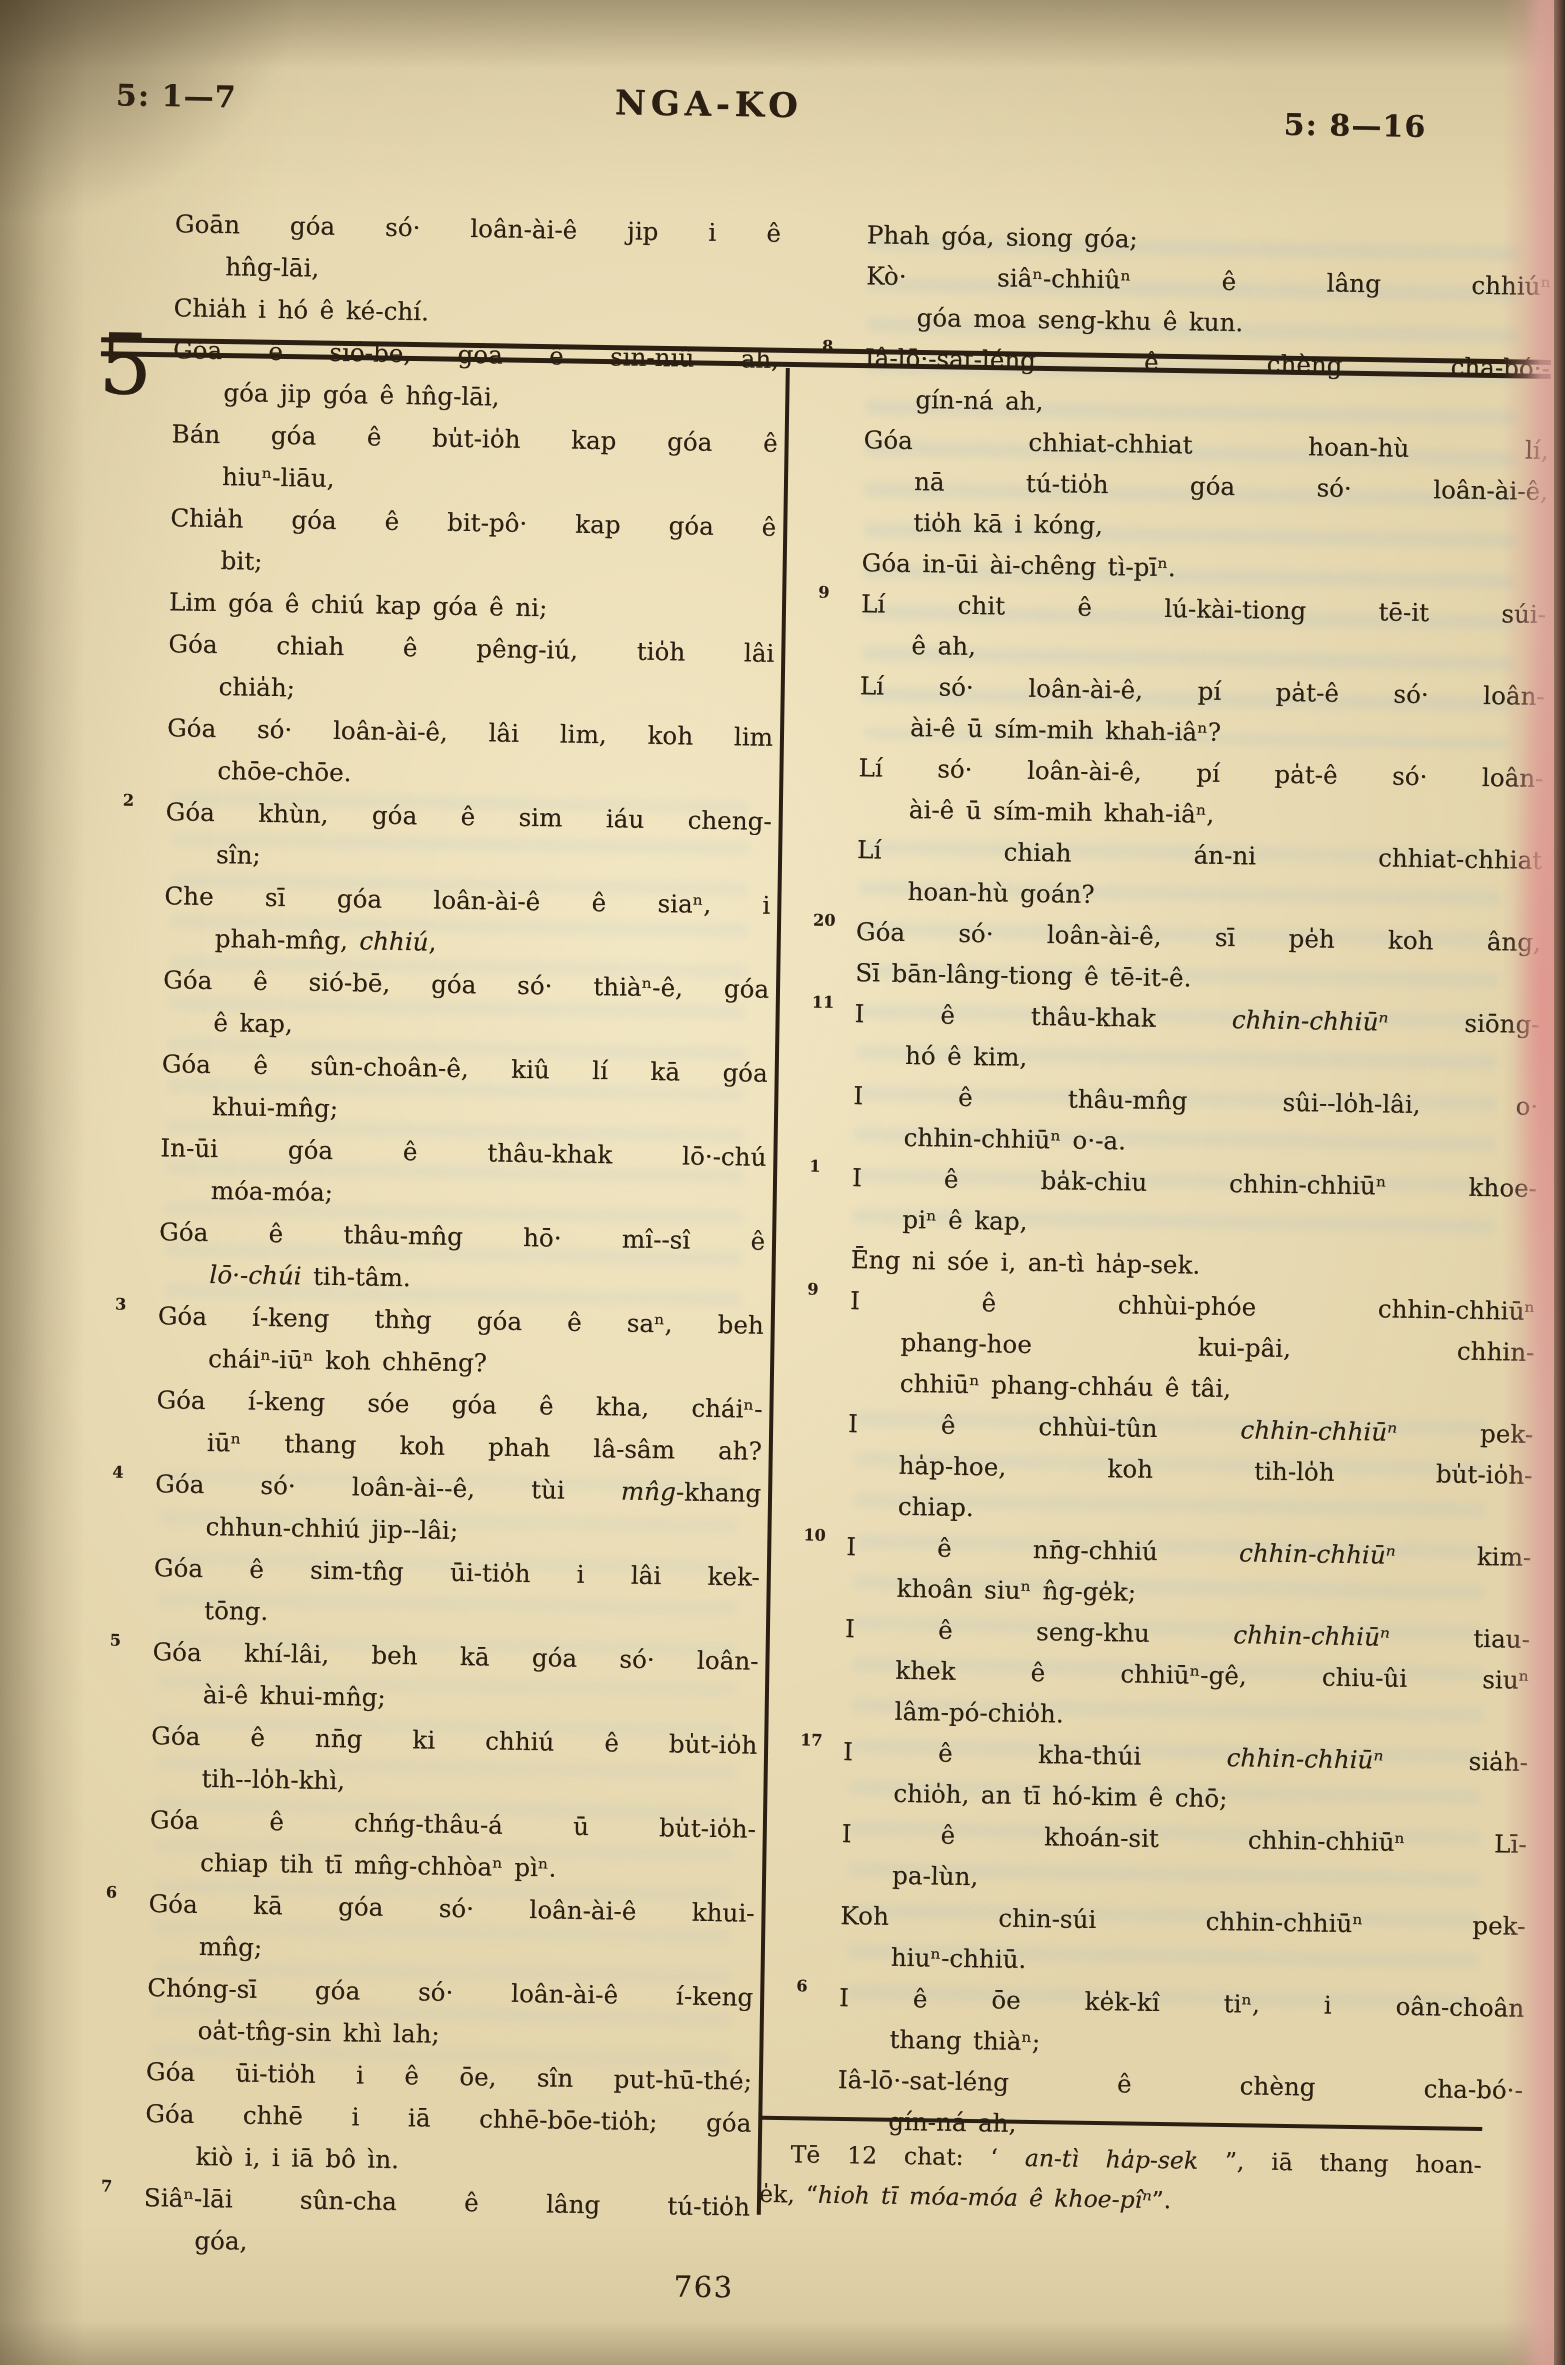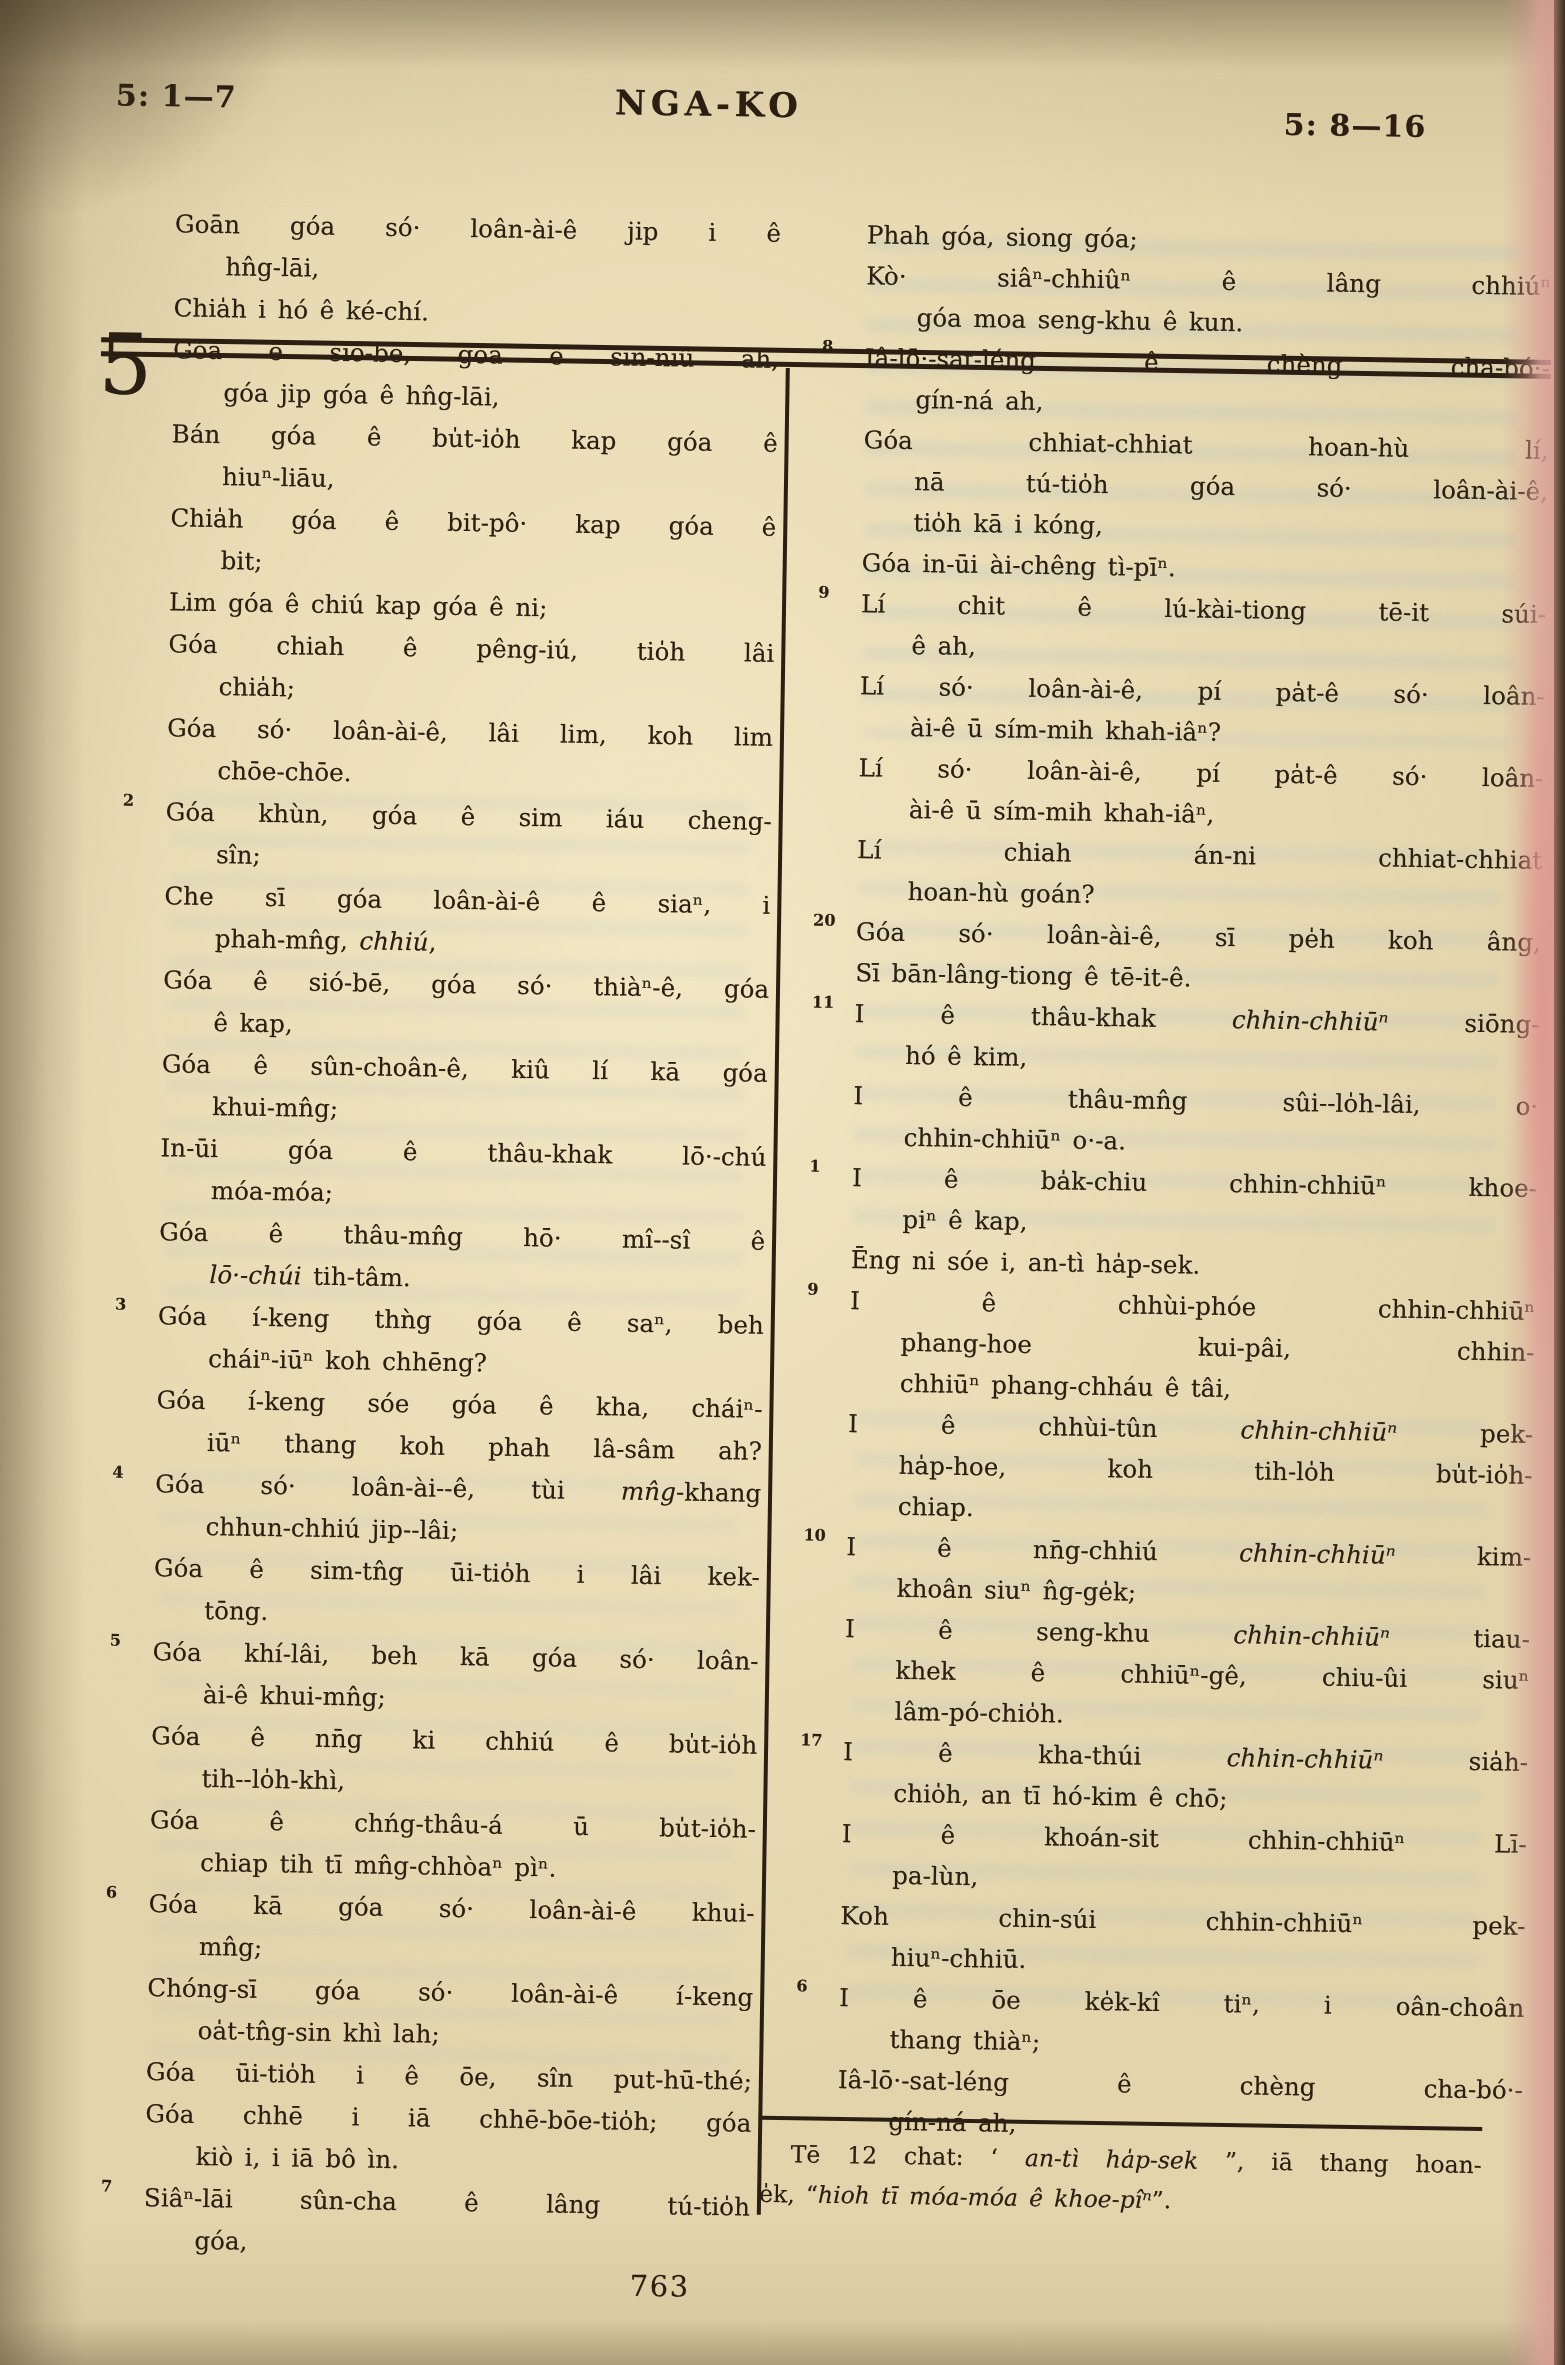--- a/index.html
+++ b/index.html
@@ -35,21 +35,21 @@
   .line.ind{padding-left:51px;}
   .line em{font-style:italic;}
   .vnum{position:absolute;left:-43px;top:1.1px;font-size:16px;line-height:1;font-weight:bold;}
   .chnum{position:absolute;left:-74px;top:-2.1px;font-size:84px;line-height:.9;font-weight:normal;}
   
   #footnote{position:absolute;left:775px;top:2116px;width:722px;}
   #footnote .fnrule{border-top:4.8px solid #2a1f12;margin-bottom:15px;}
   #footnote .line{height:40px;font-size:23.5px;white-space:normal;}
   #footnote .line.first{padding-left:31px;}
   
-  #pgnum{position:absolute;left:647px;top:2271px;font-size:29px;letter-spacing:1.6px;}
+  #pgnum{position:absolute;left:691px;top:2271px;font-size:29px;letter-spacing:1.6px;}
   
   .ghost{position:absolute;pointer-events:none;border-radius:13px;filter:blur(3.7px);
     background-image:repeating-linear-gradient(to bottom, rgba(158,184,194,0) 0 10.7px,
       rgba(158,184,194,.38) 10.7px 24.6px, rgba(158,184,194,0) 24.6px 41px);}
   
   .edge{position:absolute;pointer-events:none;}
   #edge-left{left:0;top:0;width:85px;height:100%;
     background:linear-gradient(to right, rgba(95,80,53,.5), rgba(95,80,53,.16) 55%, rgba(95,80,53,0));}
   #edge-top{left:0;top:0;width:100%;height:69px;
     background:linear-gradient(to bottom, rgba(95,80,53,.42), rgba(95,80,53,0));}

